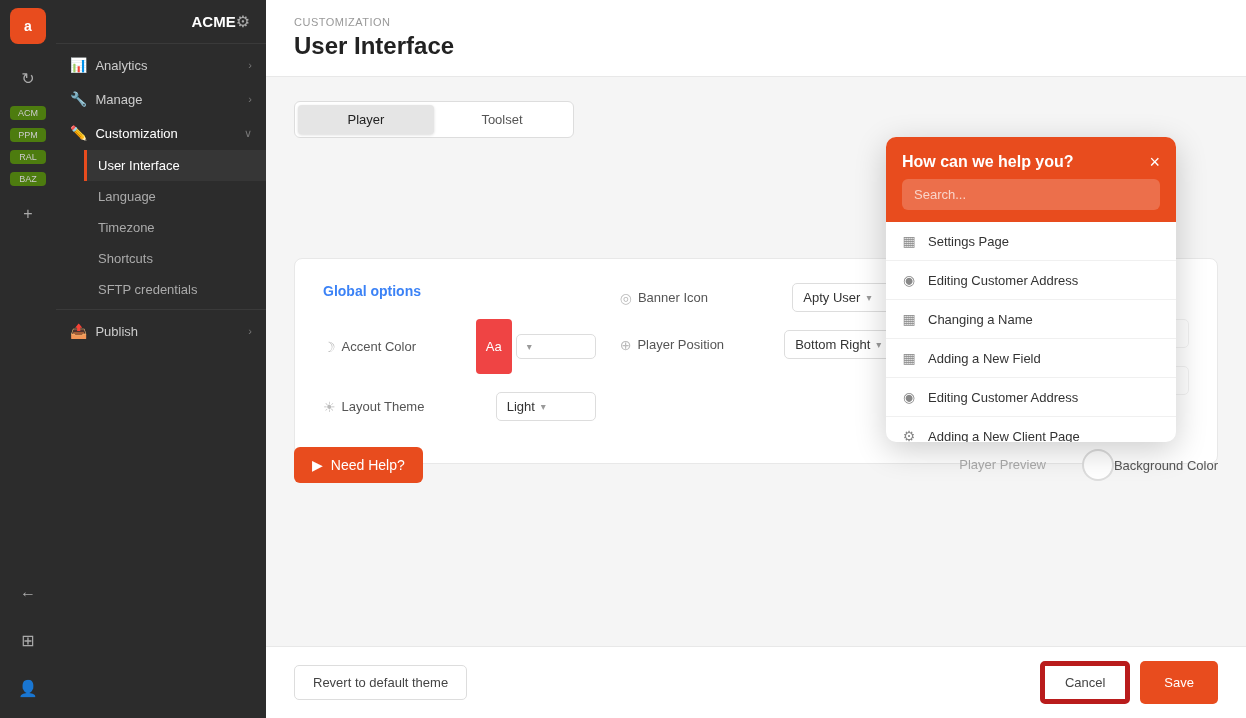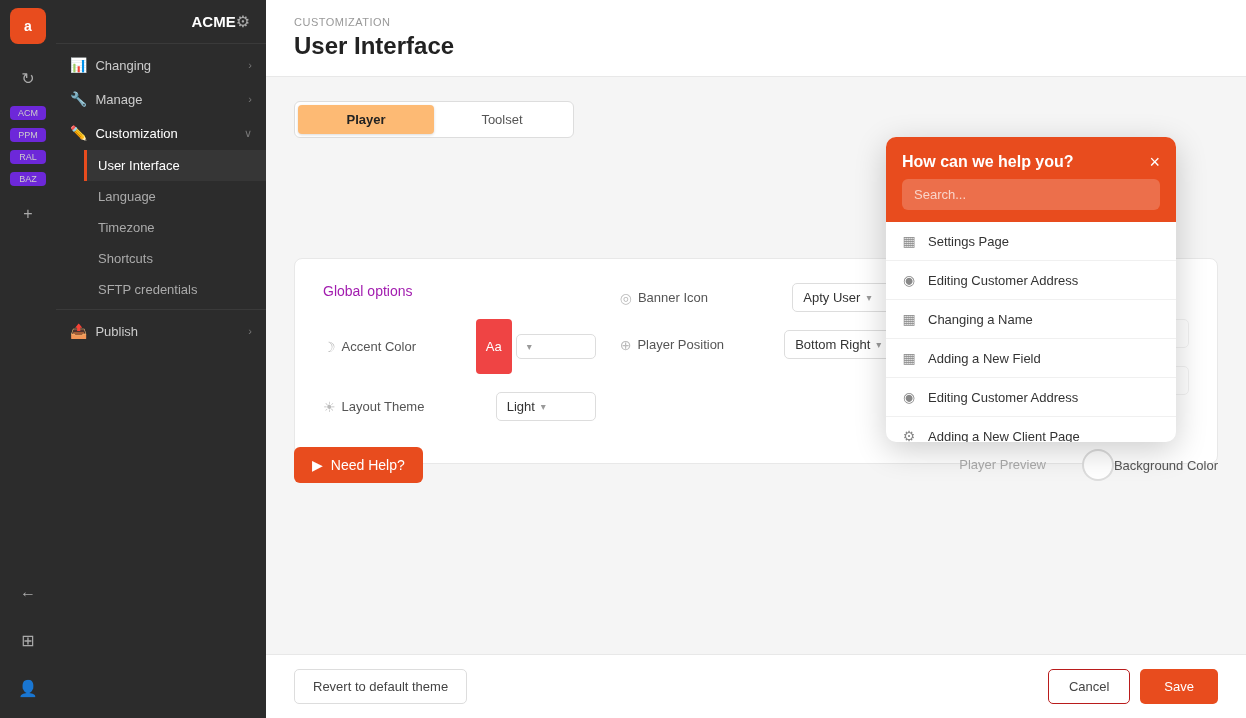--- a/index.html
+++ b/index.html
@@ -31,21 +31,21 @@
       color: #aaa;
       font-size: 16px;
       cursor: pointer;
     }
     .rail-item {
       display: flex; flex-direction: column; align-items: center;
       cursor: pointer; padding: 4px 0;
     }
     .rail-spacer { flex: 1; }
     .rail-badge {
-      background: #6d28d9;
+      background: #4d7c0f;
       border-radius: 4px;
       color: #ccc;
       font-size: 9px;
       padding: 2px 4px;
       margin: 2px 0;
       width: 36px;
       text-align: center;
     }
 
     
@@ -149,23 +149,23 @@
     .tab {
       flex: 1;
       padding: 7px 16px;
       text-align: center;
       font-size: 13px;
       color: #555;
       cursor: pointer;
       border-radius: 4px;
     }
     .tab.active {
-      background: #fdba74;
+      background: #e5e5e5;
       color: #222;
-      font-weight: 700;
+      font-weight: 400;
       box-shadow: 0 1px 3px rgba(0,0,0,0.15);
     }
 
     
     .need-help-btn {
       position: absolute;
       left: 28px;
       top: 370px;
       background: #e84c1e;
       color: white;
@@ -250,22 +250,22 @@
       grid-template-columns: 1fr 1fr 1fr;
       gap: 24px;
       margin-top: 24px;
       background: white;
       border: 1px solid #e8e8e8;
       border-radius: 8px;
       padding: 24px 28px;
     }
     .options-section-title {
       font-size: 14px;
-      font-weight: 400;
-      color: #a21caf;
+      font-weight: 700;
+      color: #3b82f6;
       margin-bottom: 20px;
     }
     .option-row {
       display: flex;
       align-items: center;
       gap: 10px;
       margin-bottom: 18px;
     }
     .option-label {
       font-size: 13px;
@@ -321,21 +321,21 @@
       border: 1px solid #ddd;
       border-radius: 5px;
       padding: 9px 18px;
       font-size: 13px;
       color: #444;
       cursor: pointer;
     }
     .footer-actions { display: flex; gap: 10px; }
     .cancel-btn {
       background: white;
-      border: 1px solid #b91c1c;
+      border: 5px solid #b91c1c;
       border-radius: 5px;
       padding: 9px 20px;
       font-size: 13px;
       color: #444;
       cursor: pointer;
     }
     .save-btn {
       background: #e84c1e;
       border: none;
       border-radius: 5px;
@@ -381,21 +381,21 @@
 </div>
 
 <div class="sidebar">
   <div class="sidebar-header">
     <span class="sidebar-title">ACME</span>
     <span class="sidebar-gear">⚙</span>
   </div>
   <div class="sidebar-section">
     <div class="sidebar-item">
       <span class="item-icon">📊</span>
-      <span>Changing</span>
+      <span>Analytics</span>
       <span class="chevron">›</span>
     </div>
     <div class="sidebar-item">
       <span class="item-icon">🔧</span>
       <span>Manage</span>
       <span class="chevron">›</span>
     </div>
     <div class="sidebar-item active">
       <span class="item-icon">✏️</span>
       <span>Customization</span>

